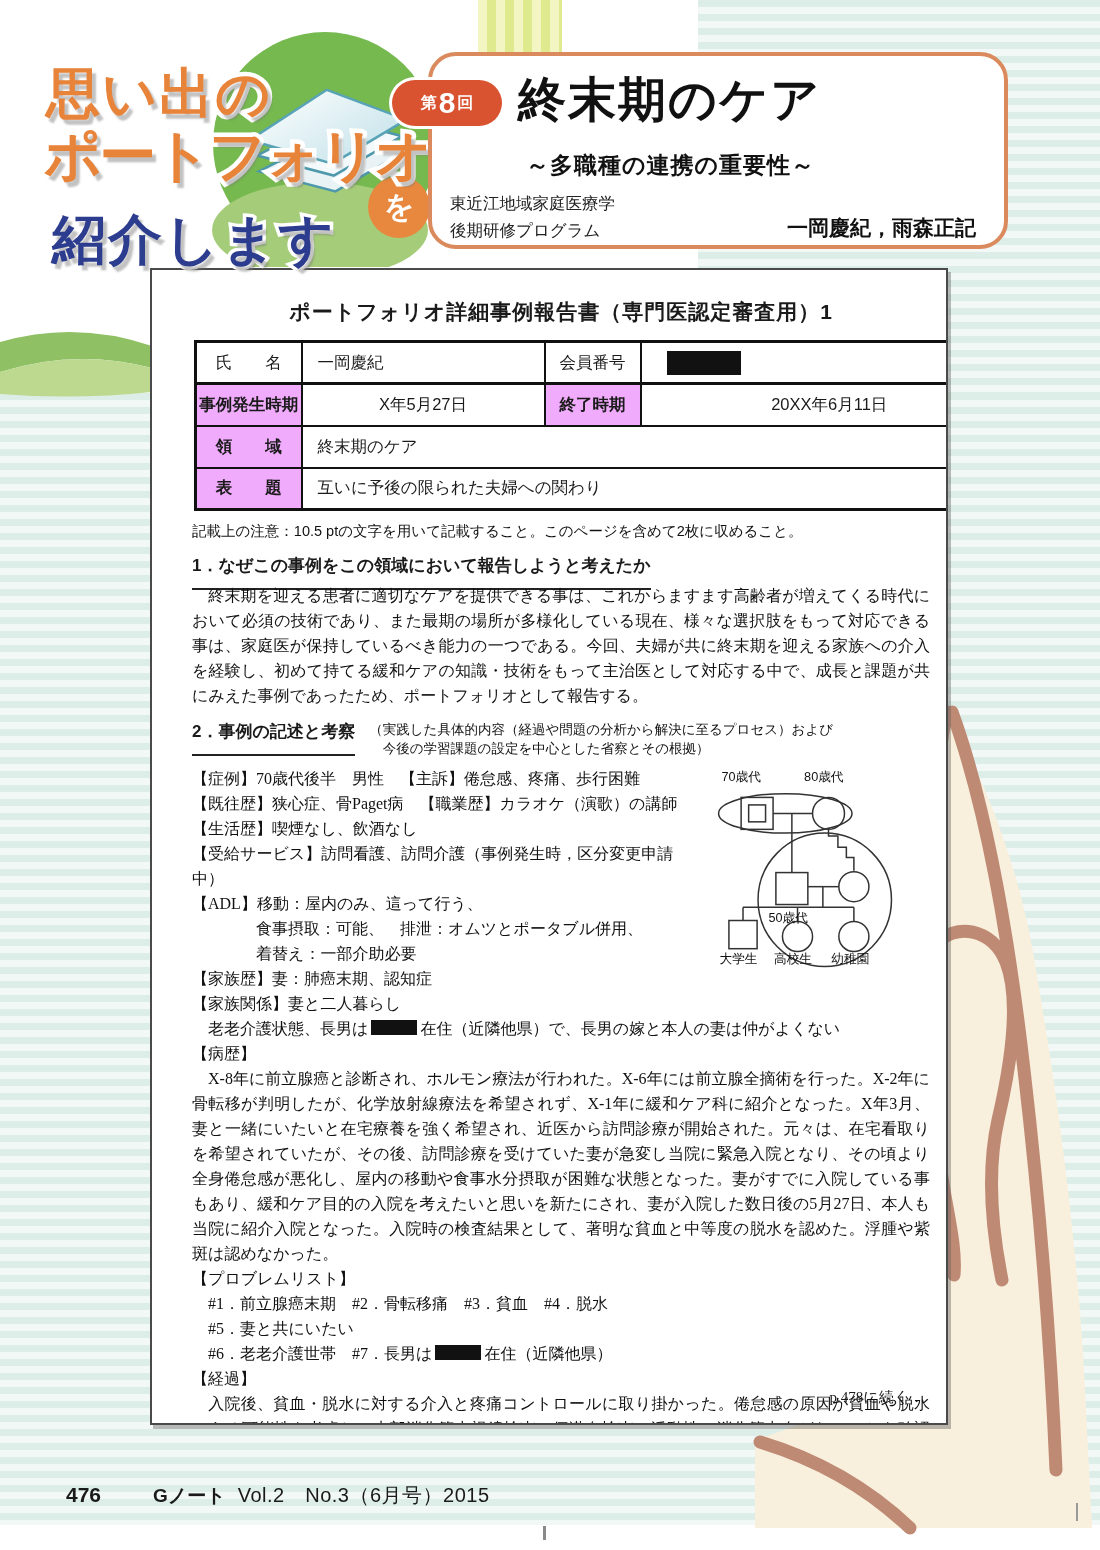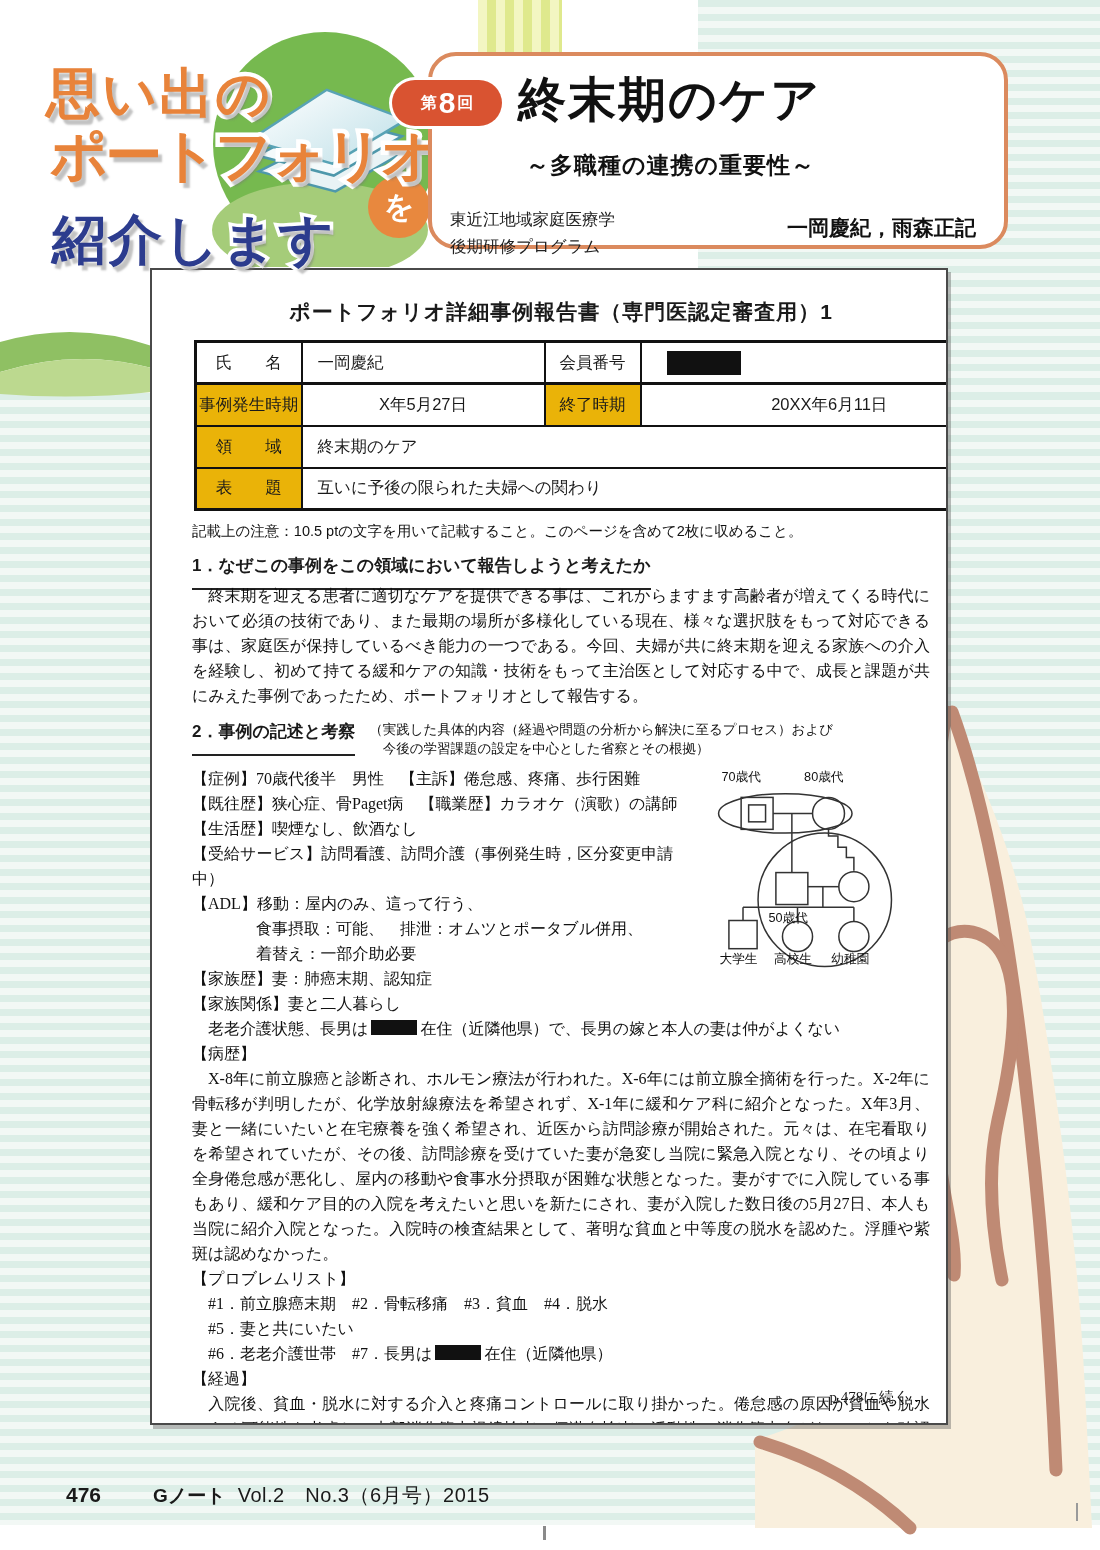--- a/index.html
+++ b/index.html
@@ -26,57 +26,57 @@
 
   
   .logo-circle-svg { position:absolute; left:205px; top:22px; z-index:4; }
   .logo-text {
     position:absolute; z-index:6; font-weight:900; letter-spacing:2px;
     -webkit-text-stroke:9px #ffffff; paint-order:stroke fill;
     text-shadow:4px 5px 2px rgba(120,120,120,.45);
     font-family:Liberation Mono, monospace; white-space:nowrap;
   }
   .logo-l1 { left:46px; top:58px;  font-size:54px; color:#e8833a; }
-  .logo-l2 { left:44px; top:118px; font-size:57px; color:#e8833a; letter-spacing:-3px;margin-left:6px; }
+  .logo-l2 { left:44px; top:118px; font-size:57px; color:#e8833a; letter-spacing:-3px; }
   .logo-l3 { left:52px; top:204px; font-size:54px; color:#2c3c8e; -webkit-text-stroke:7px #fff; }
   .wo-circle {
     position:absolute; left:368px; top:176px; width:62px; height:62px; z-index:5;
     background:#e8883e; border-radius:50%; display:flex; align-items:center; justify-content:center;
     color:#fff; font-size:30px; font-weight:900;
   }
   .episode-badge {
     position:absolute; left:392px; top:80px; width:110px; height:46px; z-index:7;
     background:#d95331; border-radius:24px; box-shadow:0 0 0 3px #ffffff;
     display:flex; align-items:center; justify-content:center; gap:2px; color:#fff;
   }
   .episode-badge .sm { font-size:16px; font-weight:700; }
   .episode-badge .lg { font-size:30px; font-weight:900; line-height:1; }
   .title-box {
     position:absolute; left:428px; top:52px; width:580px; height:197px; z-index:6;
     background:#ffffff; border:4px solid #db8a5e; border-radius:28px;
   }
   .main-title { position:absolute; left:86px; top:12px; font-size:48px; font-weight:900; letter-spacing:2px; color:#111; white-space:nowrap; }
   .sub-title  { position:absolute; left:94px; top:94px; font-size:23px; font-weight:800; letter-spacing:1px; color:#111; white-space:nowrap; }
-  .program    { position:absolute; left:18px; top:150px; font-size:16.5px; line-height:27px; font-weight:500; color:#222; }
+  .program    { position:absolute; left:18px; top:134px; font-size:16.5px; line-height:27px; font-weight:500; color:#222; }
   .authors    { position:absolute; right:28px; top:158px; font-size:21px; font-weight:600; color:#111; white-space:nowrap; }
 
   
   .panel {
     position:absolute; left:150px; top:268px; width:798px; height:1157px; z-index:4;
     background:#ffffff; border:2px solid #4a4a4a;
     box-shadow:3px 4px 0 rgba(90,90,90,.4);
     padding:28px 16px 0 40px; overflow:hidden;
   }
   .doc-title { text-align:center; font-size:21px; font-weight:700; letter-spacing:1px; margin-bottom:14px; }
   table.report-table { border-collapse:collapse; width:826px; margin-left:2px; table-layout:fixed; }
   .report-table td { border:2px solid #111; height:42px; font-size:16.5px; vertical-align:middle; }
   .report-table { border:3px solid #111; }
   .report-table tr.thick td { border-bottom:3px solid #111; }
   .report-table td.lab { text-align:center; font-weight:500; }
-  .report-table td.gray { background:#eab308; }
+  .report-table td.gray { background:#f0abfc;font-weight:bold; }
   .report-table td.val { padding-left:15px; }
   .report-table td.cen { text-align:center; }
   .redact-big { display:inline-block; width:74px; height:24px; background:#111; vertical-align:middle; margin-left:10px; }
   .redact { display:inline-block; width:46px; height:15px; background:#111; vertical-align:-1px; margin:0 3px; }
 
   .note-line { margin-top:11px; font-size:14.5px; color:#111; }
   .sec-head { margin-top:13px; font-size:17px; font-weight:700; }
   .sec-head .ul { border-bottom:2px solid #222; padding-bottom:13px; }
   .sec2-row { display:flex; align-items:flex-start; margin-top:12px; }
   .sec2-sub { margin-left:14px; font-size:13.5px; line-height:19px; font-weight:500; color:#111; }

